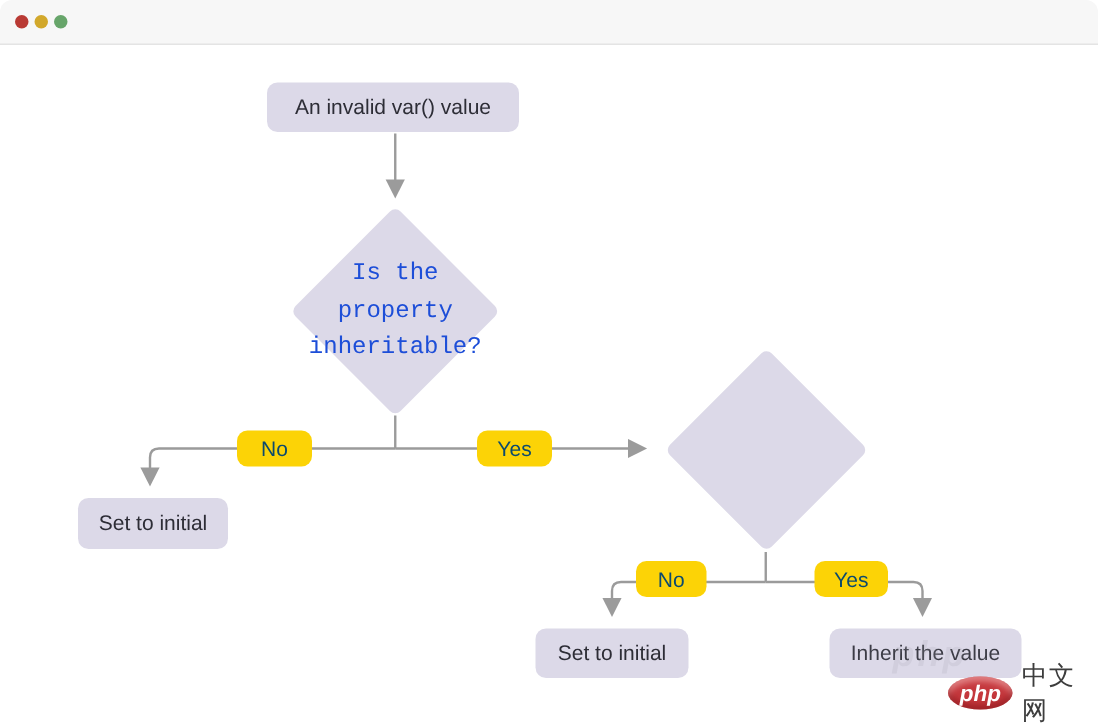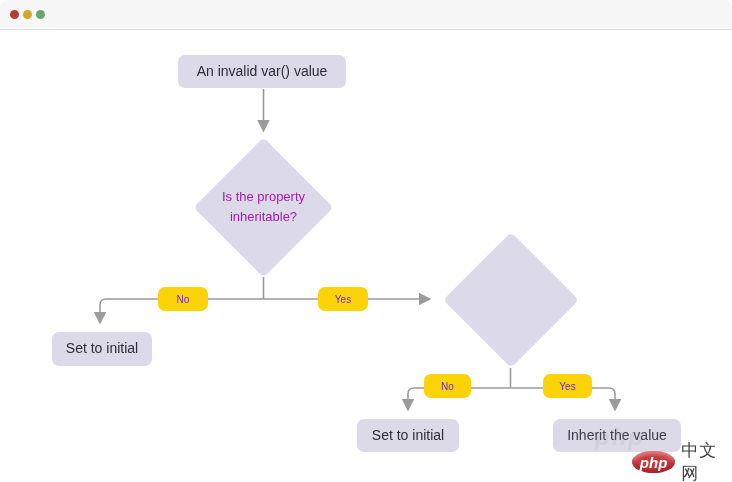--- a/index.html
+++ b/index.html
@@ -23,26 +23,27 @@
     position:absolute;display:flex;align-items:center;justify-content:center;
     border-radius:7px;color:#2d2d36;font-size:14px;line-height:1.25;
     text-align:right;box-sizing:border-box;
   }
   .diamond-shape{
     position:absolute;border-radius:5px;
     transform:rotate(45deg);
   }
   .diamond-text{
     position:absolute;display:flex;align-items:center;justify-content:center;
-    text-align:center;color:#a21caf;font-size:13px;line-height:1.55;
+    text-align:center;color:#1d4ed8;font-size:16px;line-height:1.55;
     white-space:pre-line;
+    font-family:Liberation Mono, monospace;
   }
   .edge-label{
     position:absolute;display:flex;align-items:center;justify-content:center;
-    border-radius:7px;font-size:10px;font-weight:500;color:#6d28d9;
+    border-radius:7px;font-size:14px;font-weight:500;color:#0c4a6e;
   }
   .ghost-mark{
     position:absolute;left:555px;top:390px;width:130px;height:32px;
     color:#9a9aa5;opacity:0.16;font-size:24px;font-style:italic;font-weight:bold;
     display:flex;align-items:center;justify-content:center;letter-spacing:2px;
     pointer-events:none;
   }
   .watermark{
     position:absolute;left:632px;top:408px;display:flex;align-items:center;
   }

